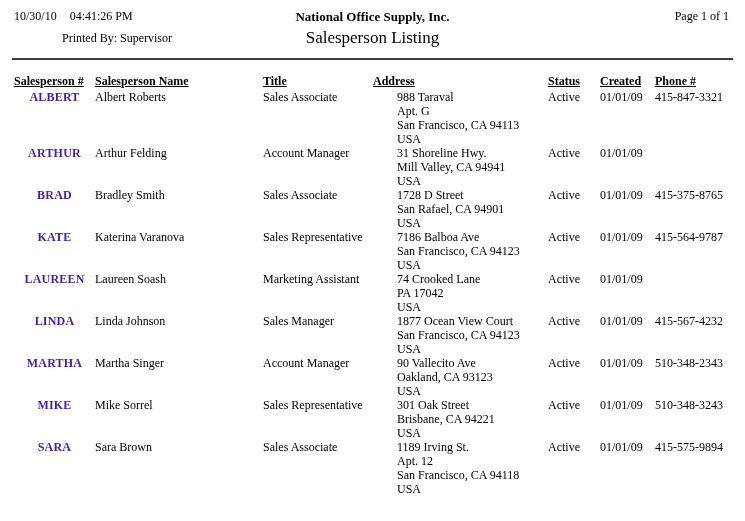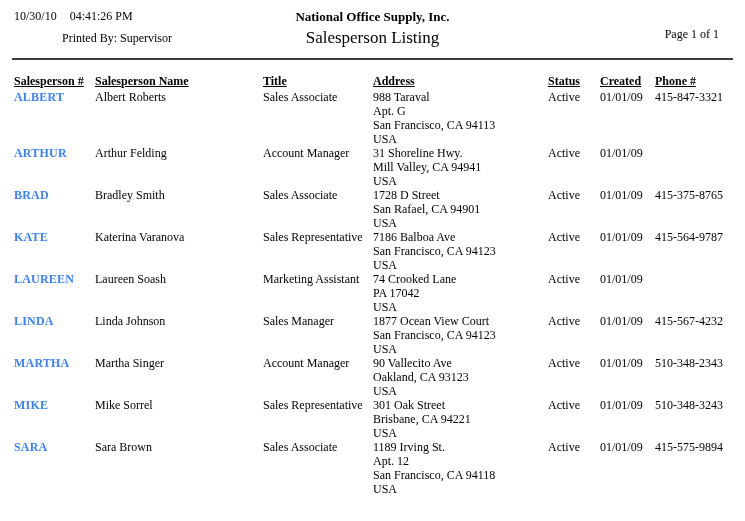--- a/index.html
+++ b/index.html
@@ -18,39 +18,39 @@
   .hdr-time { margin-left: 13px; }
   .hdr-printed { position: absolute; left: 26px; top: 31px; white-space: nowrap; margin-left: 36px; }
   .hdr-company {
     position: absolute; left: 0; right: 0; top: 9px;
     text-align: center; font-weight: bold; font-size: 13px;
   }
   .hdr-title {
     position: absolute; left: 0; right: 0; top: 28px;
     text-align: center; font-weight: normal; font-size: 17px;
   }
-  .hdr-page { position: absolute; right: 26px; top: 9px; margin-top: 18px; }
+  .hdr-page { position: absolute; right: 16px; top: 9px; }
   .rule {
     position: absolute; left: 12px; right: 12px; top: 58px;
     border-top: 2px solid #3c3c3c; height: 0;
   }
   
   .grid {
     display: grid;
     grid-template-columns: 81px 168px 110px 175px 52px 55px 90px;
   }
   .col-headers {
     position: absolute; left: 14px; top: 74px;
     font-weight: bold; line-height: 14px;
   }
   .col-headers .hcell { text-decoration: underline; white-space: nowrap; }
   #rows { position: absolute; left: 14px; top: 90px; }
   .cell { line-height: 14px; white-space: nowrap; }
-  .cell.id { color: #3b82f6; font-weight: bold; letter-spacing: 0.2px; }
-  .addr-line { line-height: 14px; white-space: nowrap; }
+  .cell.id { color: #4c1d95; font-weight: bold; letter-spacing: 0.2px; text-align: center; }
+  .addr-line { line-height: 14px; white-space: nowrap; margin-left: 24px; }
 </style>
 </head>
 <body>
 
 <div class="page">
 
   <div class="hdr-date-row">
     <span>10/30/10</span><span class="hdr-time">04:41:26 PM</span>
   </div>
   <div class="hdr-printed">Printed By: Supervisor</div>

